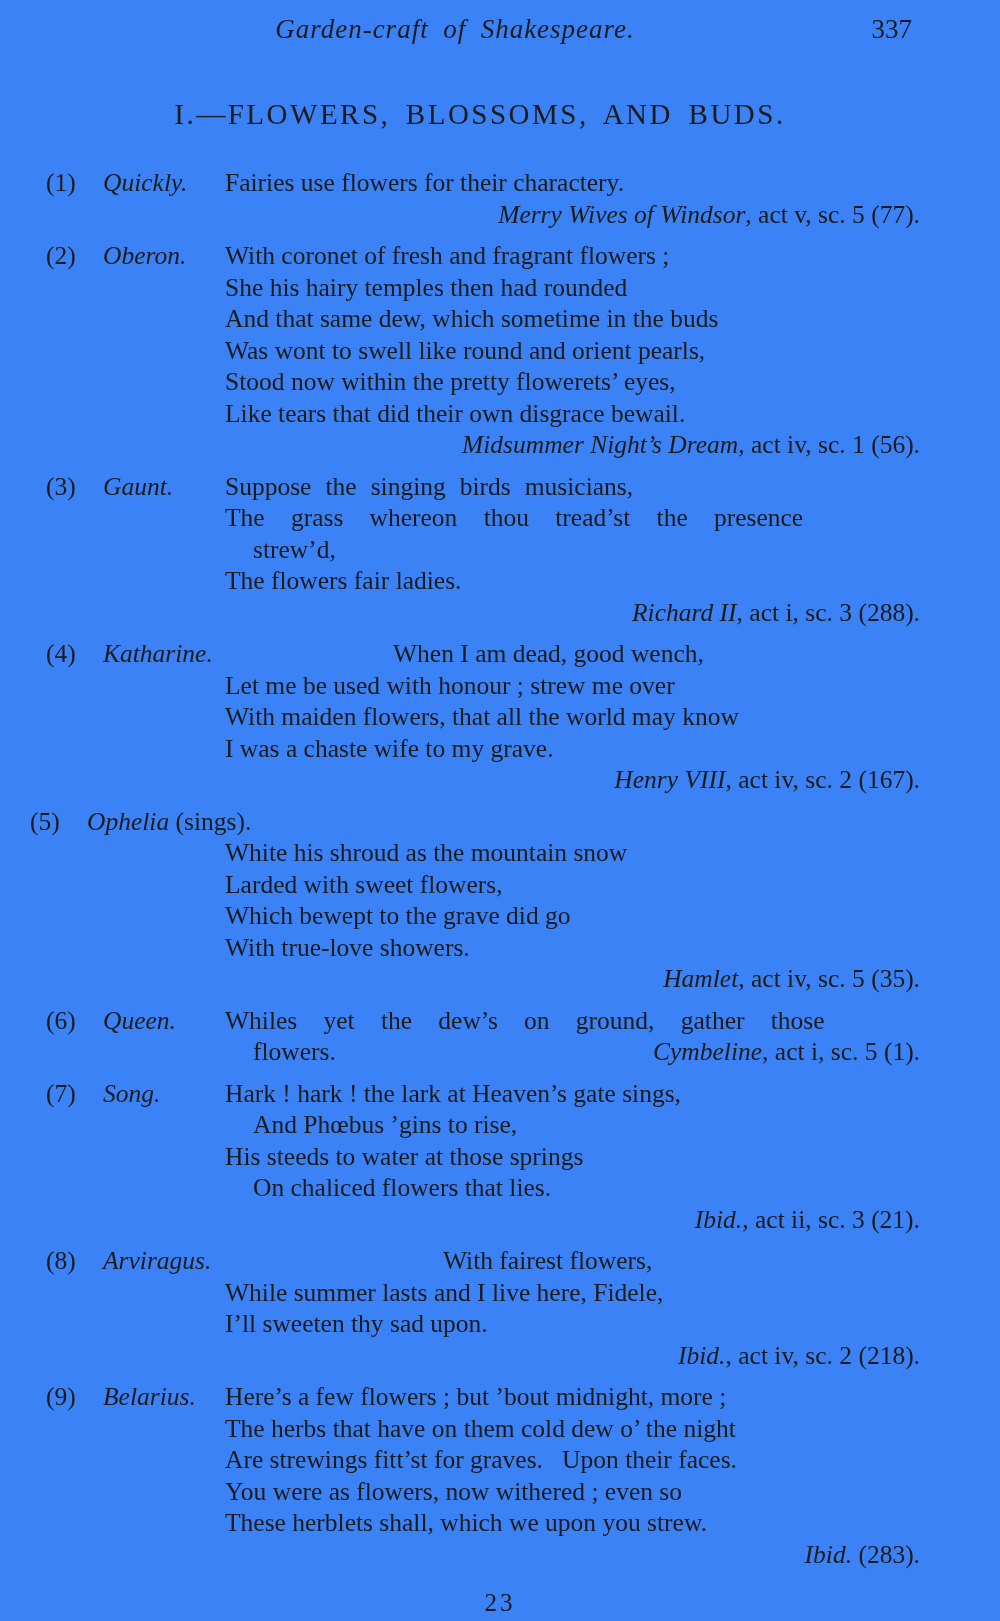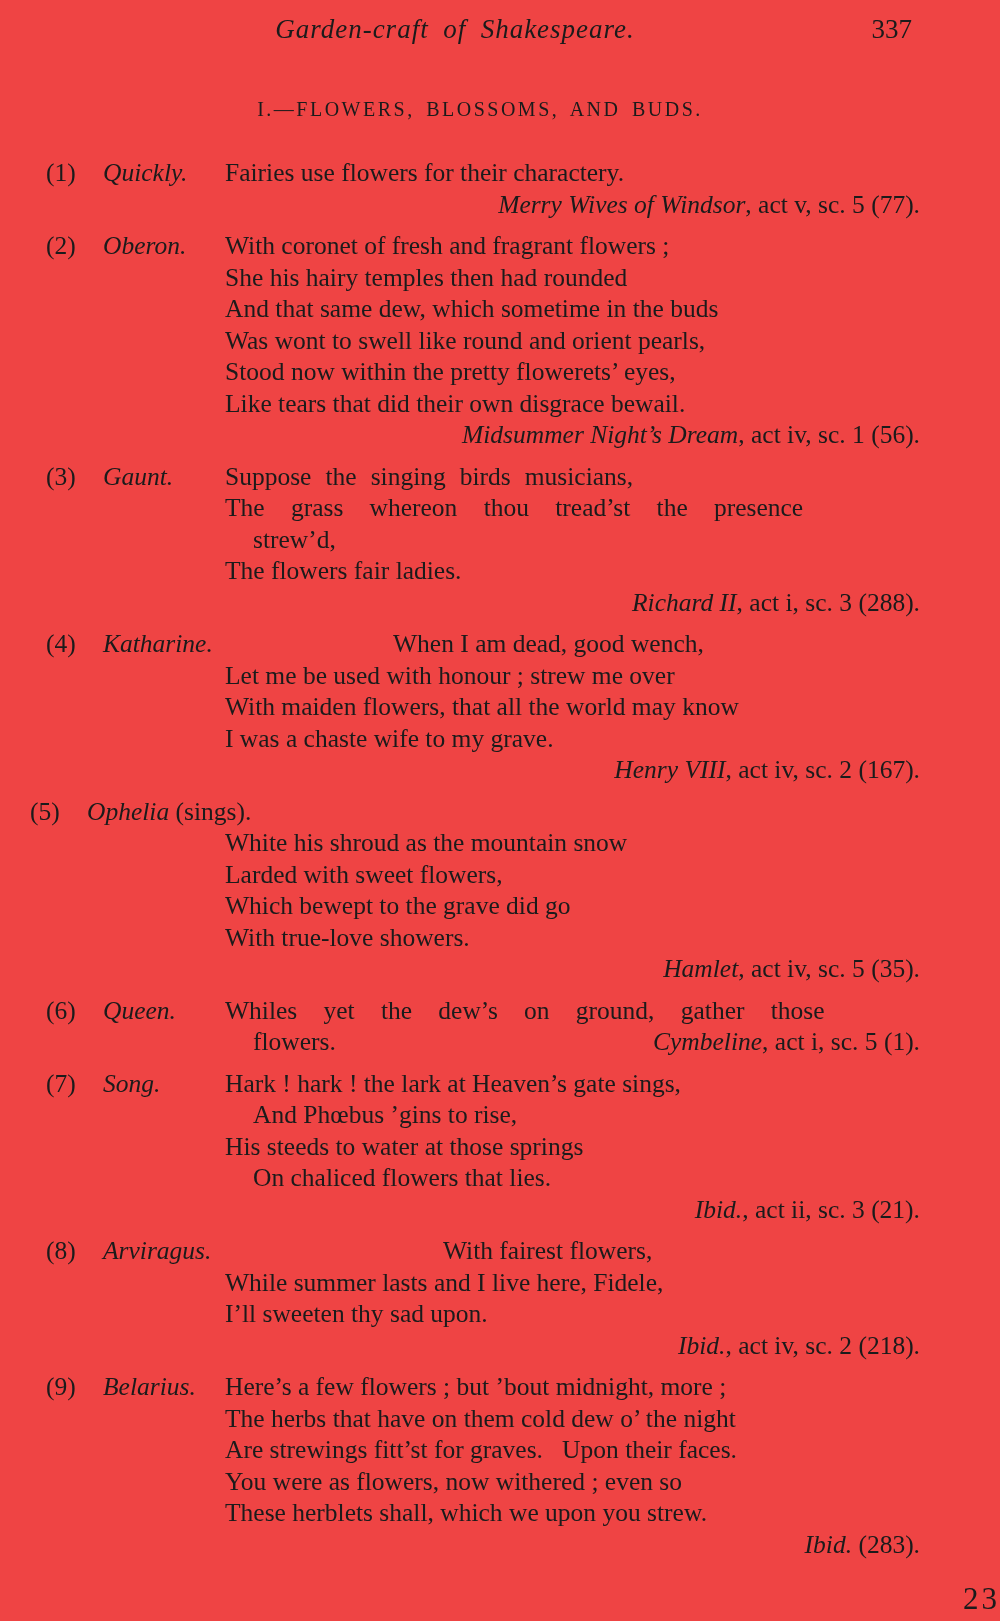--- a/index.html
+++ b/index.html
@@ -1,20 +1,20 @@
 <!DOCTYPE html>
 <html><head>
 <meta charset="utf-8">
 <style>
   html, body { margin: 0; padding: 0; background: #ffffff; }
   .page {
     position: relative;
     width: 1000px;
     height: 1621px;
-    background: #ef4444;
+    background: #3b82f6;
     color: #1b1b1b;
     font-family: "Liberation Serif", "DejaVu Serif", serif;
     overflow: hidden;
   }
   .page-header {
     position: relative;
     height: 36px;
     padding-top: 14px;
     margin: 0 30px;
   }
@@ -27,21 +27,21 @@
     word-spacing: 0.25em;
   }
   .page-number {
     position: absolute;
     right: 58px;
     top: 14px;
     font-size: 27px;
   }
   .section-title {
     text-align: center;
-    font-size: 20px;
+    font-size: 29px;
     font-weight: normal;
     letter-spacing: 2.5px;
     word-spacing: 0.2em;
     margin: 48px 70px 36px 30px;
   }
   .entries {
     margin: 0 70px 0 30px;
     font-size: 25.5px;
     line-height: 31.5px;
   }
@@ -60,22 +60,22 @@
   .semiwide { word-spacing: 0.3em; }
   .citation { text-align: right; padding-right: 10px; }
   .cit-work { font-style: italic; }
   .inline-cite { display: flex; justify-content: space-between; }
   .inline-cite .qtext { white-space: pre-wrap; }
   .signature-mark {
     position: absolute;
     bottom: 4px;
     left: 0;
     right: 0;
-    text-align: right;
-    font-size: 31px;
+    text-align: center;
+    font-size: 25px;
     letter-spacing: 3px;
   }
 </style>
 </head>
 <body>
 
 <div class="page">
   <div class="page-header">
     <div class="running-header">Garden-craft of Shakespeare.</div>
     <div class="page-number">337</div>

